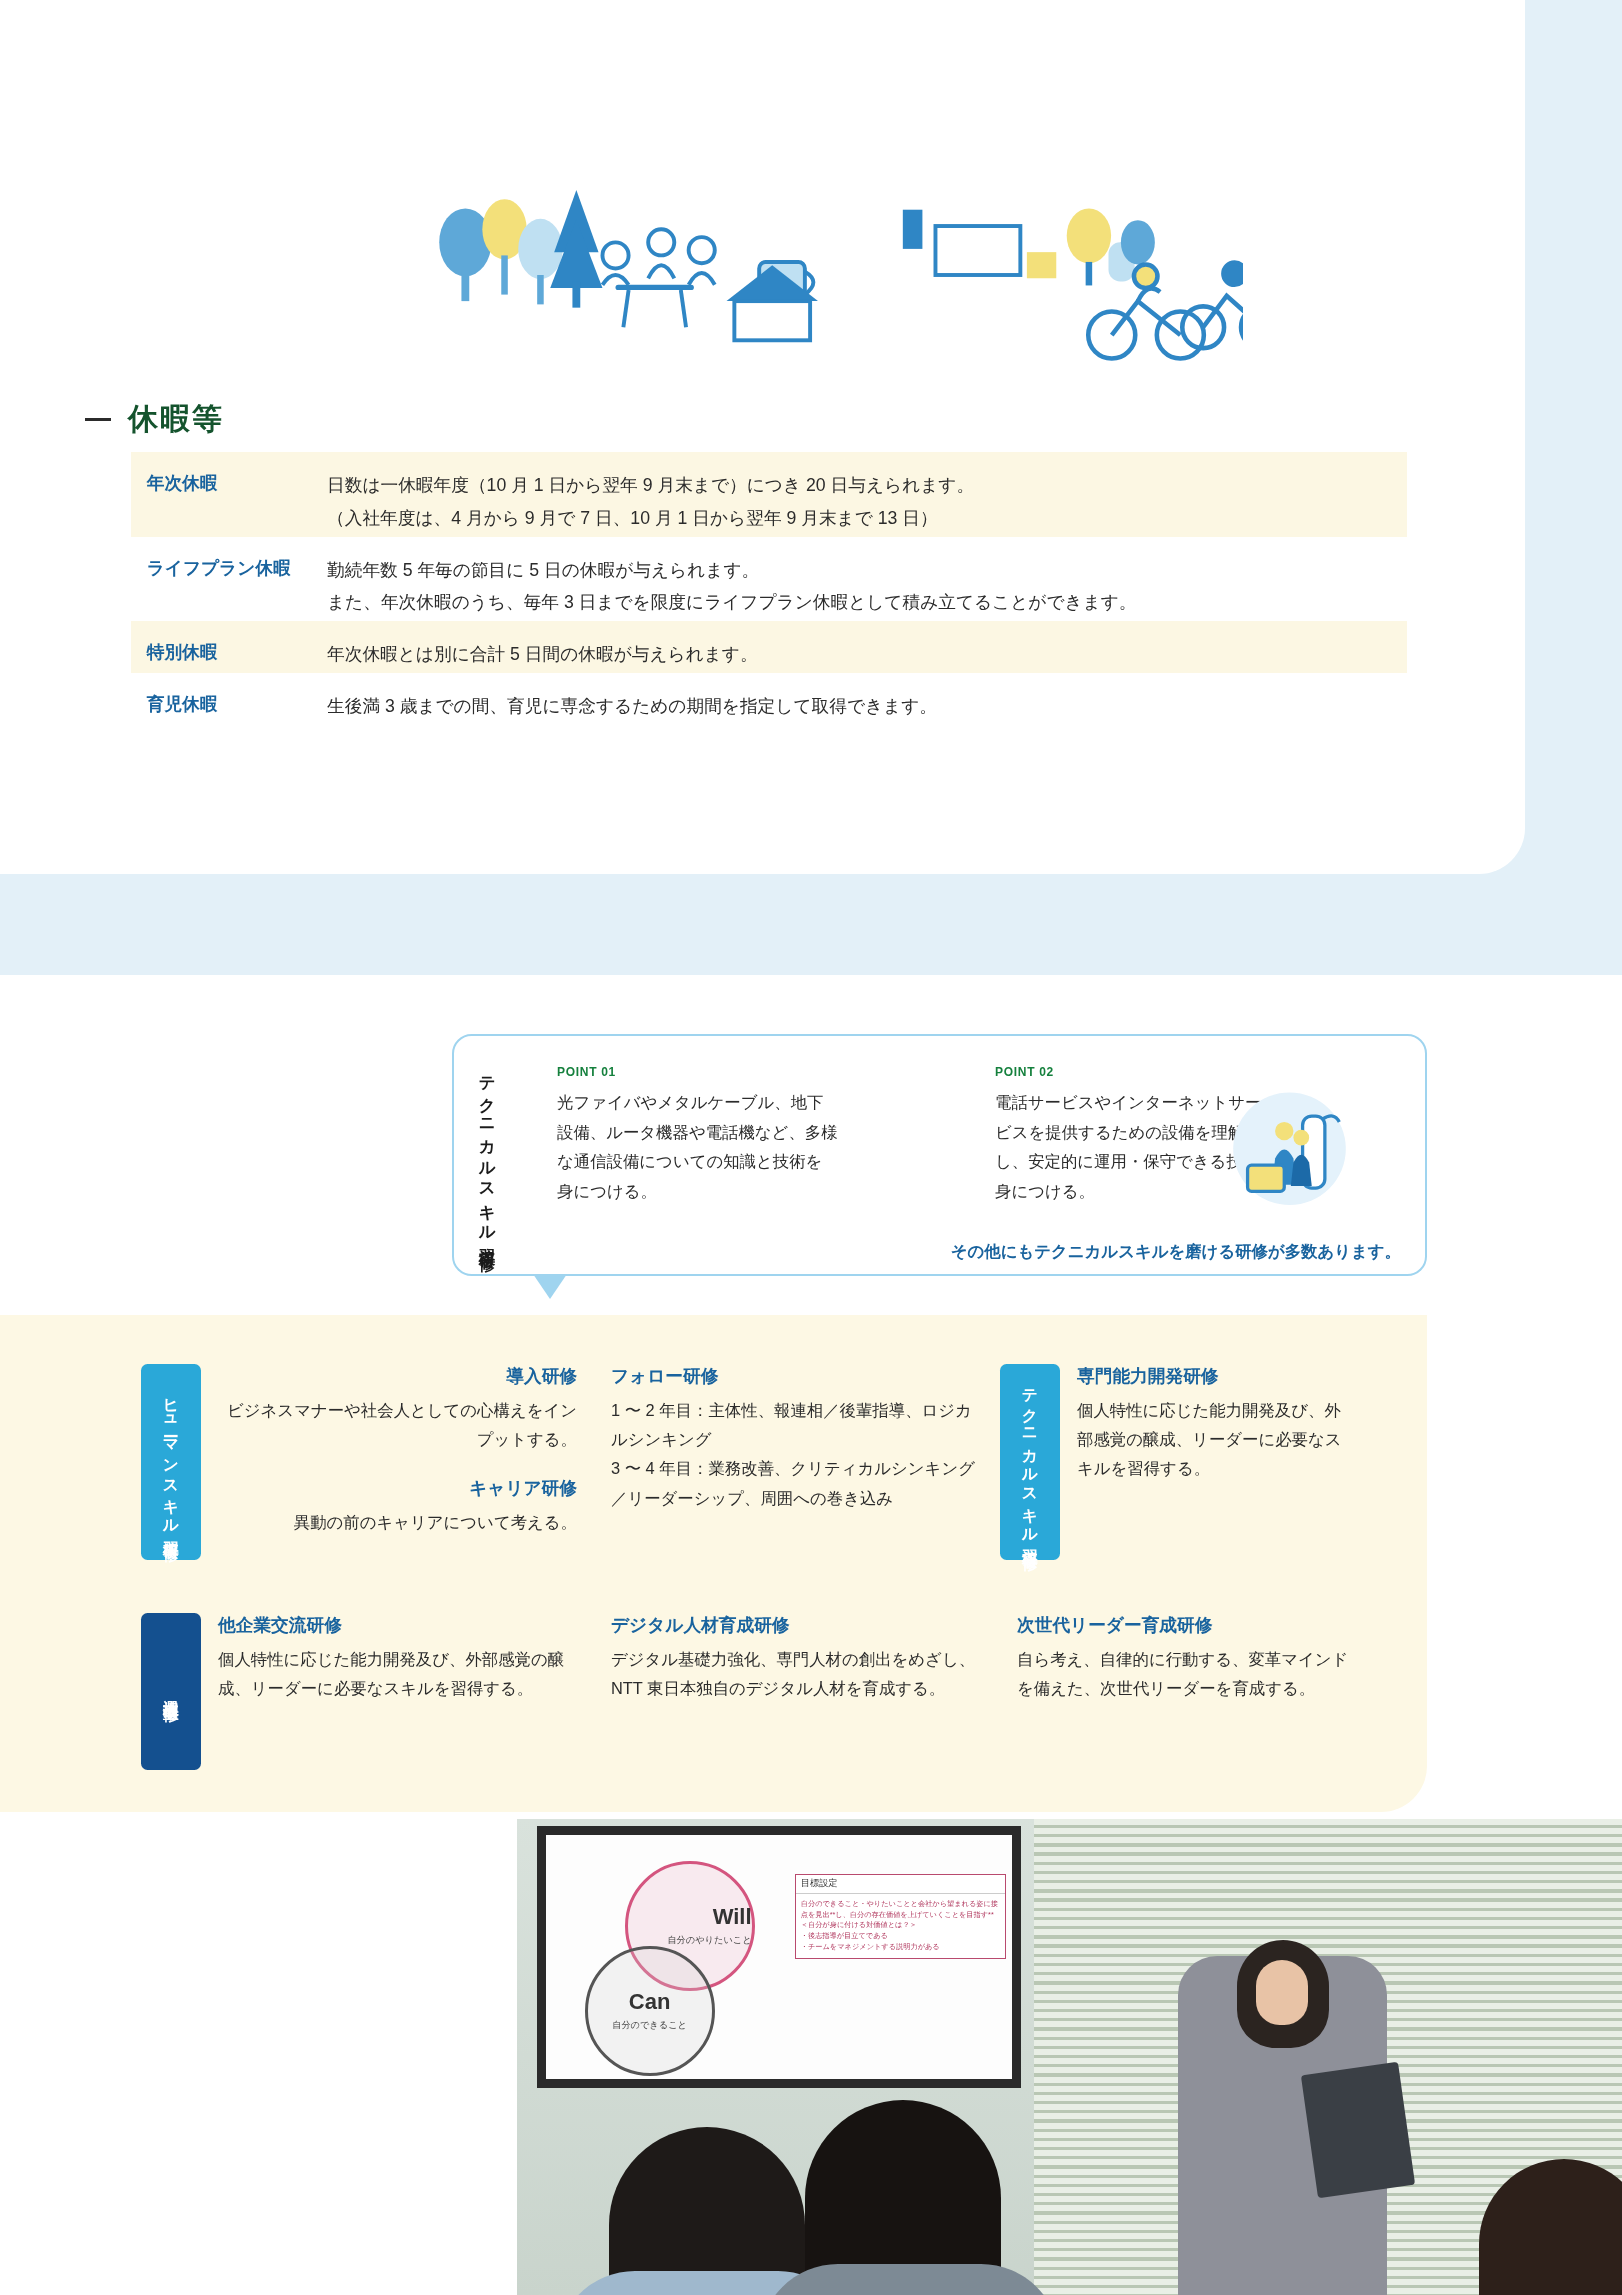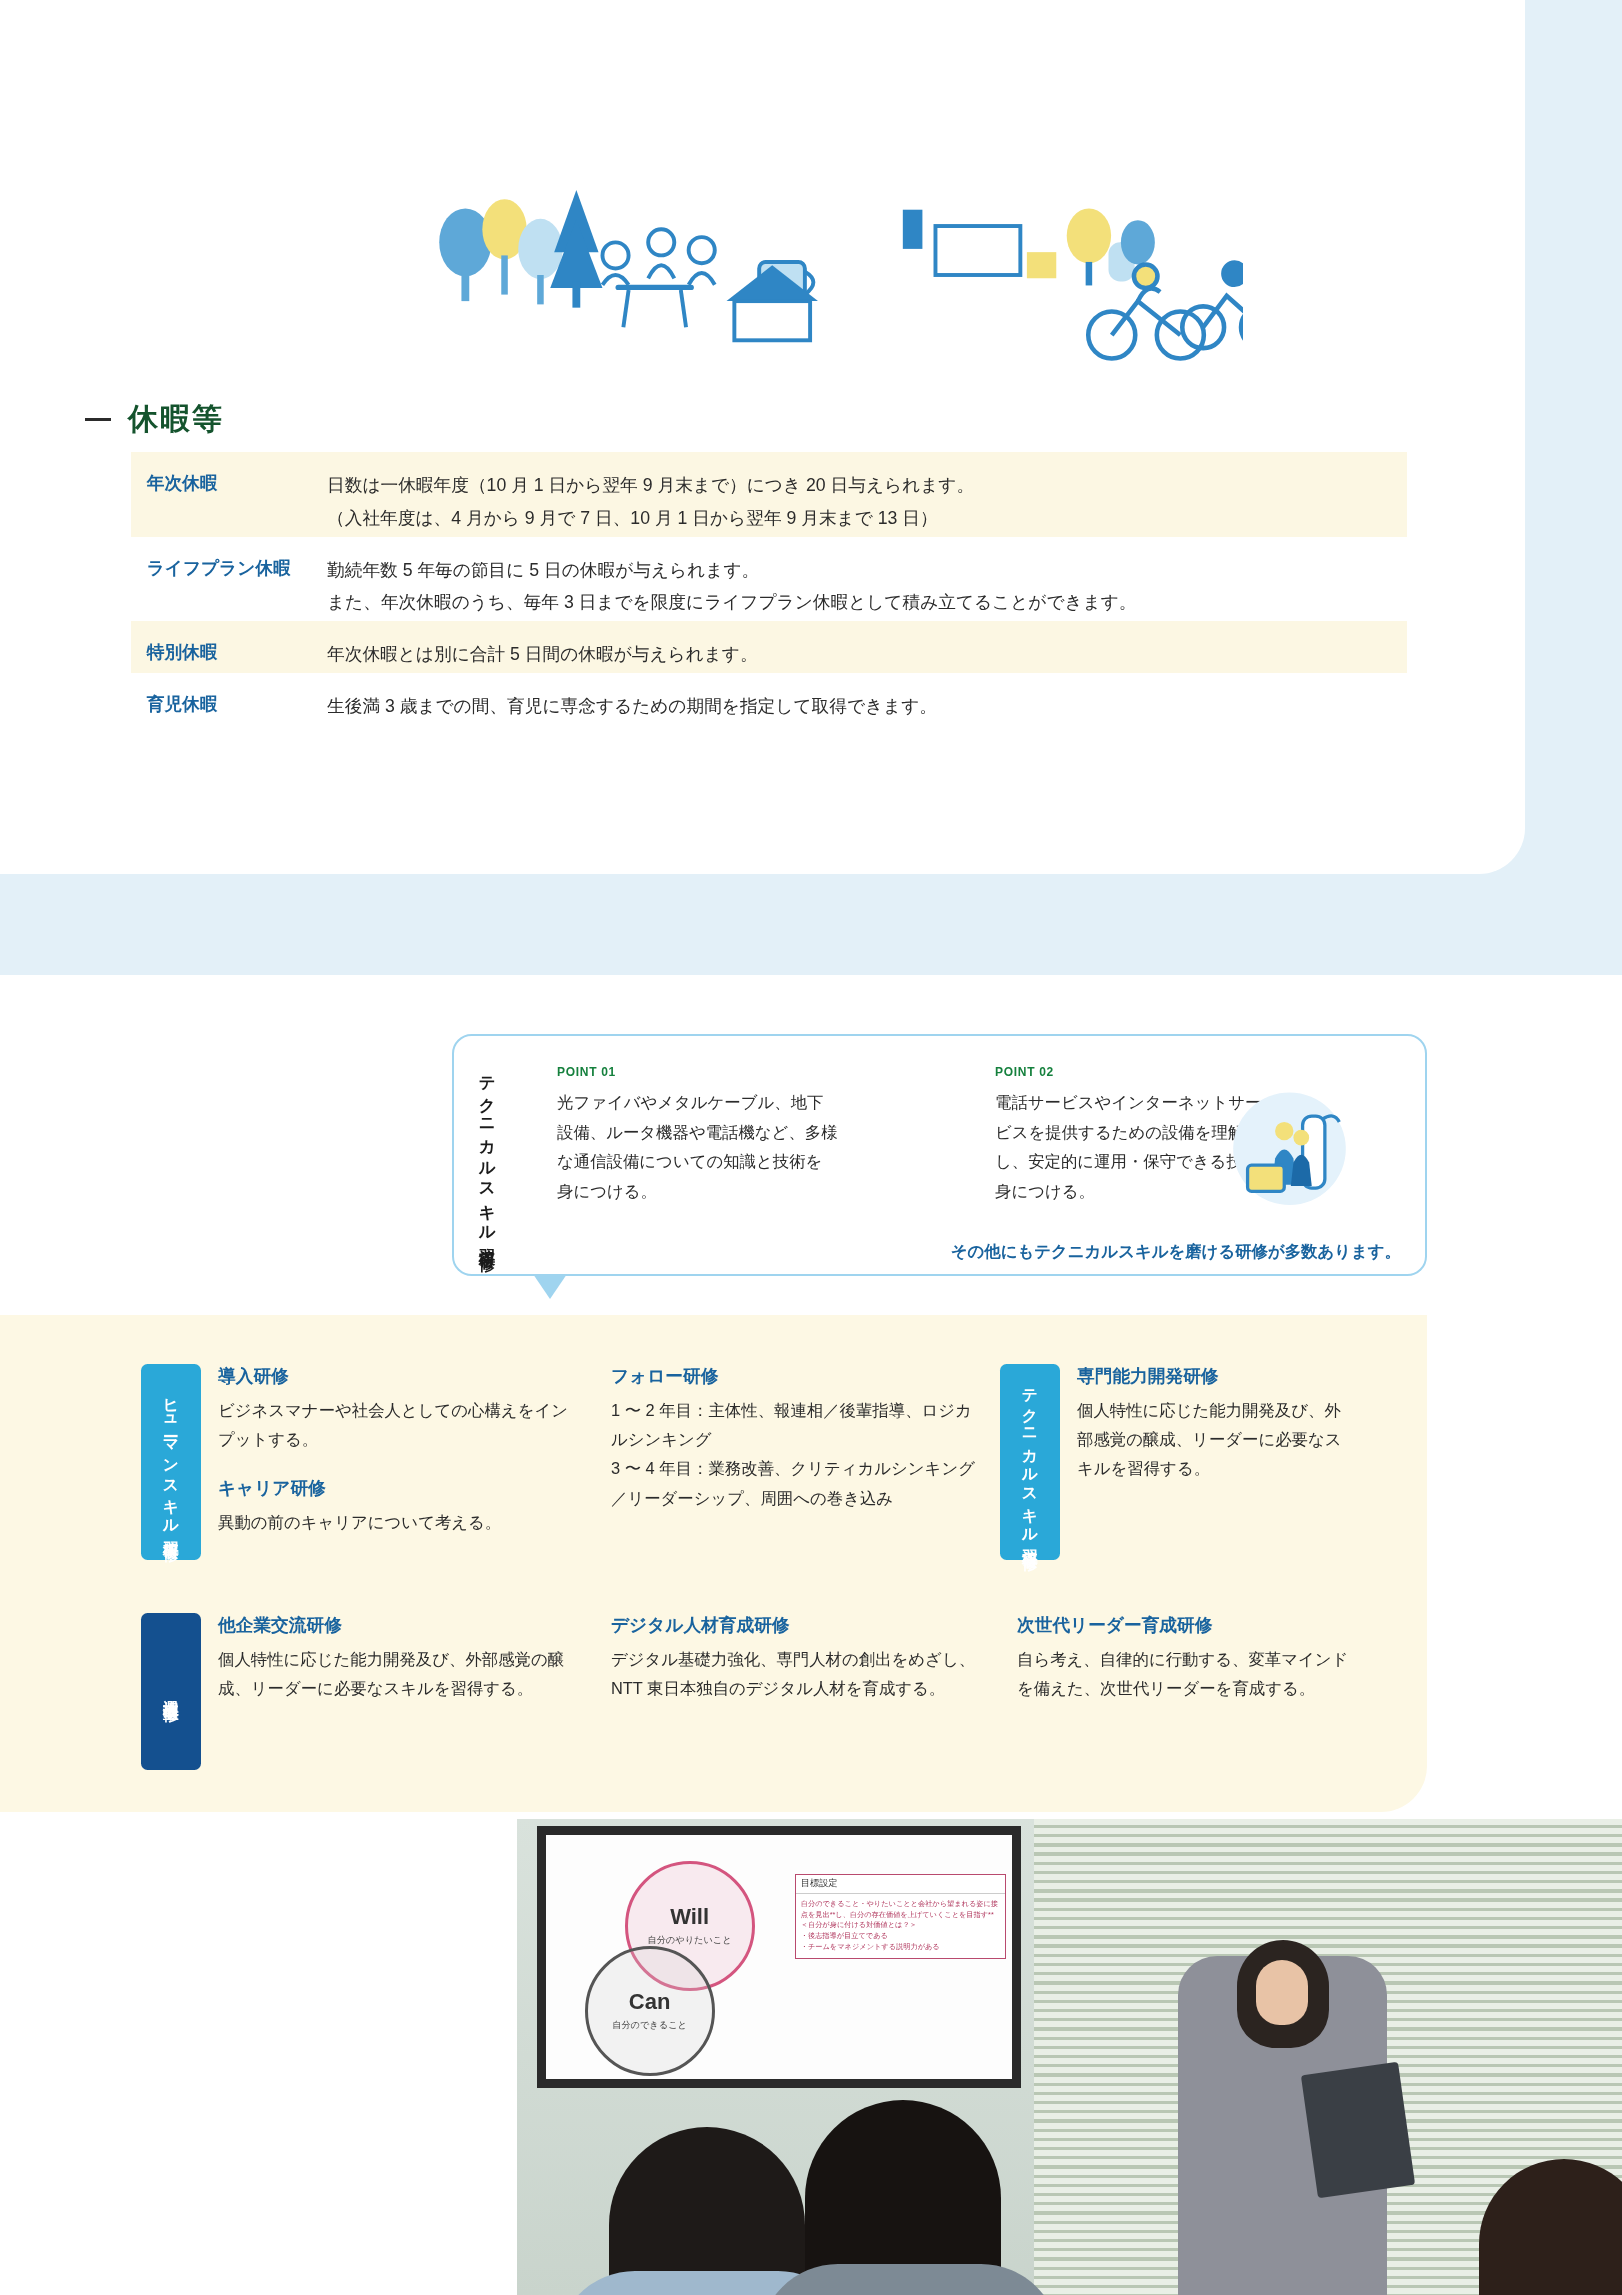--- a/index.html
+++ b/index.html
@@ -262,21 +262,21 @@
     position: absolute;
     left: 19.6px; top: 6.5px; width: 484px; height: 262px;
     background: #fdfdfd;
     border: 9.2px solid #2a2a2a;
     box-sizing: border-box;
   }
   .ph-will {
     position: absolute; left: 79px; top: 26px;
     width: 124px; height: 124px; border-radius: 50%;
     border: 3.9px solid #d4557f; background: rgba(236,180,200,.25);
-    display:flex; flex-direction:column; align-items:center; justify-content:center;
+    display:flex; flex-direction:column; align-items:flex-end; justify-content:center;
   }
   .ph-can {
     position: absolute; left: 39px; top: 111px;
     width: 124px; height: 124px; border-radius: 50%;
     border: 3.9px solid #555; background: rgba(210,210,210,.25);
     display:flex; flex-direction:column; align-items:center; justify-content:center;
   }
   .ph-will .big, .ph-can .big { font-size: 22px; font-weight: bold; color:#333; }
   .ph-will .sm, .ph-can .sm { font-size: 9.2px; color:#444; margin-top:3.9px; }
   .ph-goal {
@@ -471,21 +471,21 @@
   <div class="bubble-note">その他にもテクニカルスキルを磨ける研修が多数あります。</div>
 </div>
 
 <div class="cream"></div>
 
 <div class="train-group g1">
   <div class="vtab human">
     <span class="vert-label">ヒューマンスキル習得研修</span>
   </div>
 
-  <div class="tcol" style="width:393px;">
+  <div class="tcol" style="width:393px;text-align:right;">
     <div class="t-block">
       <div class="t-title">導入研修</div>
       <div class="t-text">ビジネスマナーや社会人としての心構えをインプットする。</div>
     </div>
     <div class="t-block">
       <div class="t-title">キャリア研修</div>
       <div class="t-text">異動の前のキャリアについて考える。</div>
     </div>
   </div>
 

